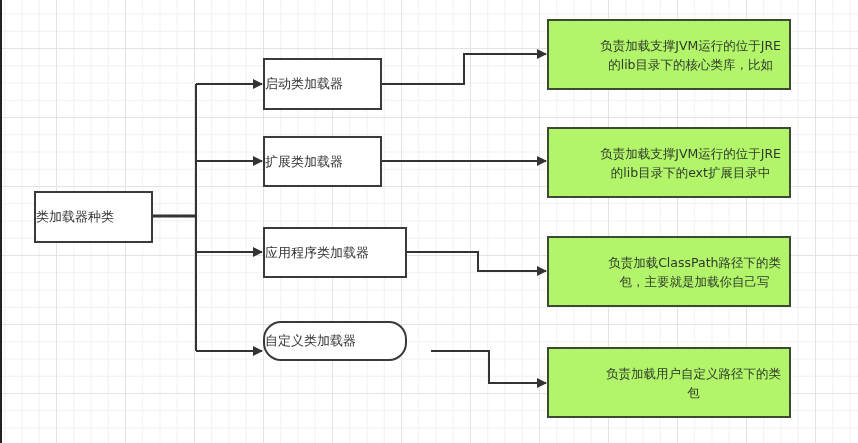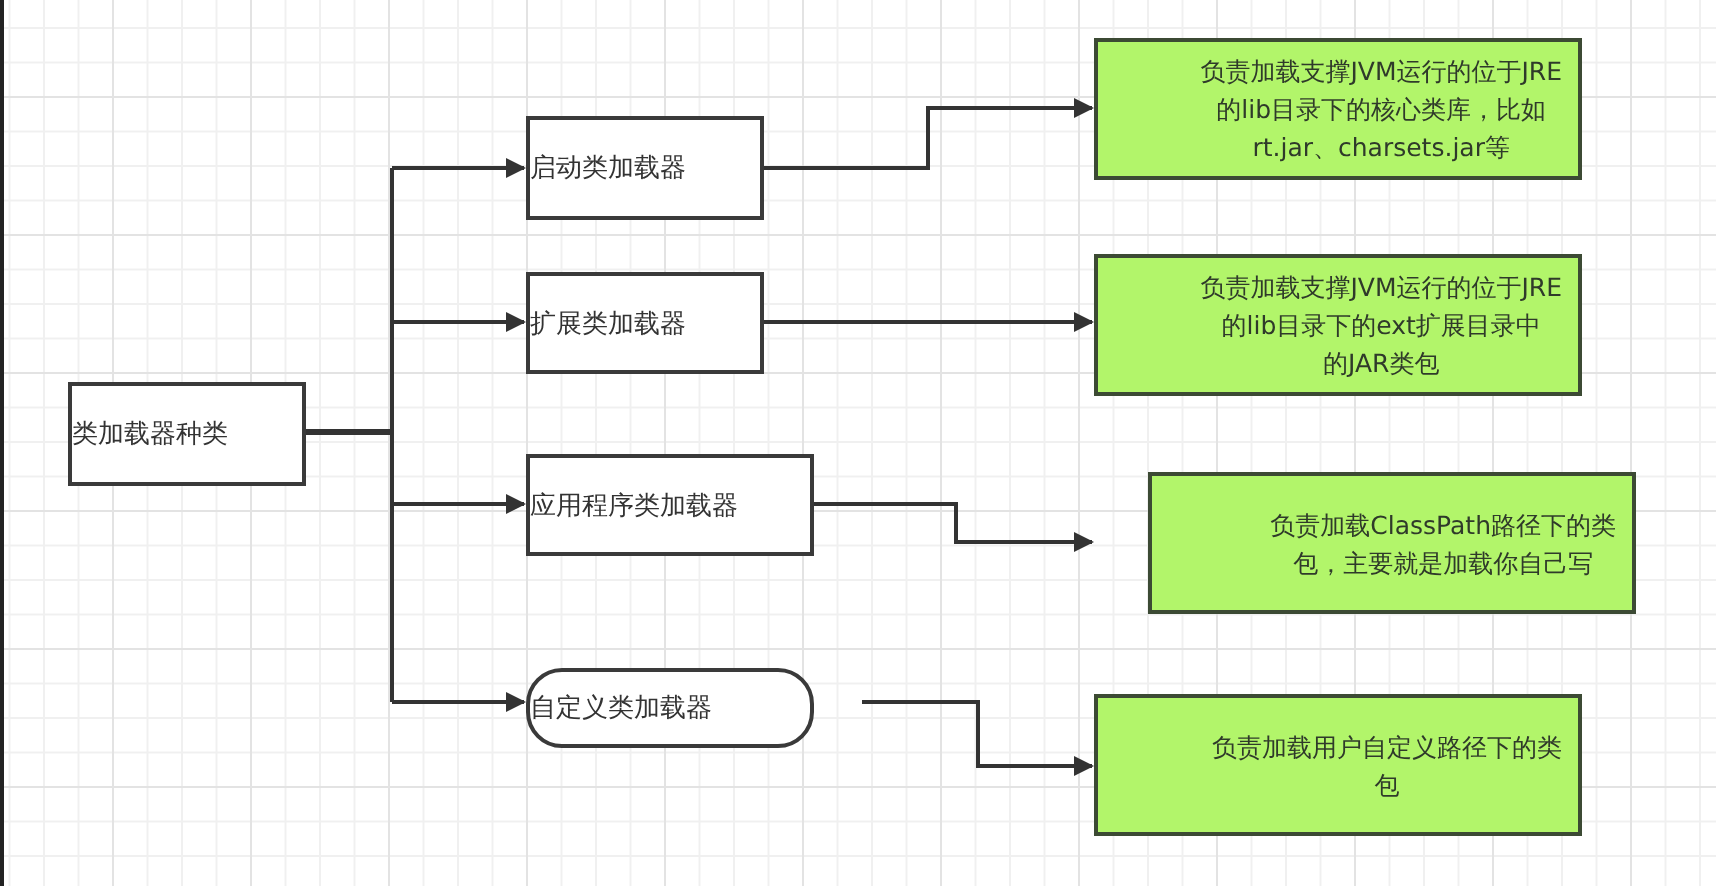--- a/index.html
+++ b/index.html
@@ -65,39 +65,37 @@
 
 <div class="node" style="left:263px; top:58px; width:119px; height:52px;">
   <span>启动类加载器</span>
 </div>
 <div class="node" style="left:263px; top:136px; width:119px; height:51px;">
   <span>扩展类加载器</span>
 </div>
 <div class="node" style="left:263px; top:227px; width:144px; height:51px;font-family:Liberation Mono, monospace;">
   <span>应用程序类加载器</span>
 </div>
-<div class="node" style="left:263px; top:334px; width:144px; height:40px;border-radius:18px;">
+<div class="node" style="left:263px; top:321px; width:144px; height:40px;border-radius:18px;">
   <span>自定义类加载器</span>
 </div>
 
 <div class="desc" style="left: 547px; top: 19px; width: 244px; height: 71px; background: rgb(178, 245, 106); border-color: rgb(60, 74, 52);">
   <div>
     <span>负责加载支撑JVM运行的位于JRE</span>
     <span>的lib目录下的核心类库，比如</span>
-    <span>rt.jar、charsets.jar等</span>
   </div>
 </div>
 <div class="desc" style="left: 547px; top: 127px; width: 244px; height: 71px; background: rgb(178, 245, 106); border-color: rgb(60, 74, 52);">
   <div>
     <span>负责加载支撑JVM运行的位于JRE</span>
     <span>的lib目录下的ext扩展目录中</span>
-    <span>的JAR类包</span>
   </div>
 </div>
-<div class="desc" style="left: 547px; top: 236px; width: 244px; height: 71px; background: rgb(178, 245, 106); border-color: rgb(60, 74, 52); margin-left: 27px;">
+<div class="desc" style="left: 547px; top: 236px; width: 244px; height: 71px; background: rgb(178, 245, 106); border-color: rgb(60, 74, 52);">
   <div>
     <span>负责加载ClassPath路径下的类</span>
     <span>包，主要就是加载你自己写</span>
   </div>
 </div>
 <div class="desc" style="left: 547px; top: 347px; width: 244px; height: 71px; background: rgb(178, 245, 106); border-color: rgb(60, 74, 52);">
   <div>
     <span>负责加载用户自定义路径下的类</span>
     <span>包</span>
   </div>

